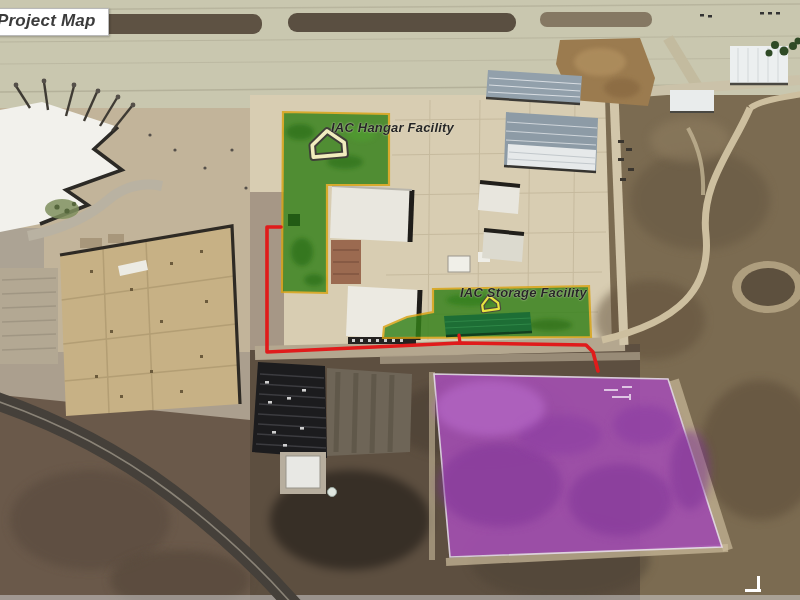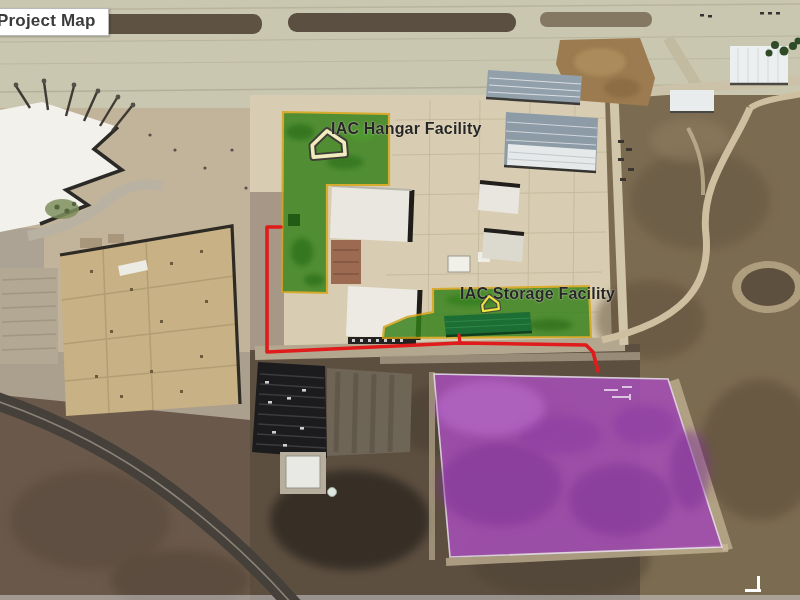--- a/index.html
+++ b/index.html
@@ -1,28 +1,28 @@
 <!DOCTYPE html>
 <html><head>
 <meta charset="utf-8">
 <style>
   html,body{margin:0;padding:0;background:#e9e9e9;}
   .stage{
     position:relative;width:800px;height:600px;overflow:hidden;
-    font-family:"Liberation Sans",sans-serif;background:#15803d;
+    font-family:"Liberation Sans",sans-serif;background:#15803d;font-style:italic;
   }
   .stage svg.scene{position:absolute;left:0;top:0;width:800px;height:600px;display:block;}
   .title-badge{
     position:absolute;left:-14px;top:8px;background:#ffffff;
     border:1px solid #b9b9b9;box-shadow:1px 1px 2px rgba(0,0,0,.25);
     padding:2px 12px 4px 10px;font-size:17px;font-weight:bold;color:#3b3b3b;
     letter-spacing:.2px;white-space:nowrap;
   }
   .zone-label{
-    position:absolute;font-size:16px;font-weight:700;color:#262626;
+    position:absolute;font-size:13px;font-weight:700;color:#262626;
     text-shadow:0 0 2px rgba(245,240,220,.65), 0 0 1px rgba(245,240,220,.5);
     white-space:nowrap;letter-spacing:.2px;
   }
   .zone-label.hangar{left:331px;top:120px;}
   .zone-label.storage{left:460px;top:285px;}
 </style>
 </head>
 <body>
 
 <div class="stage">

